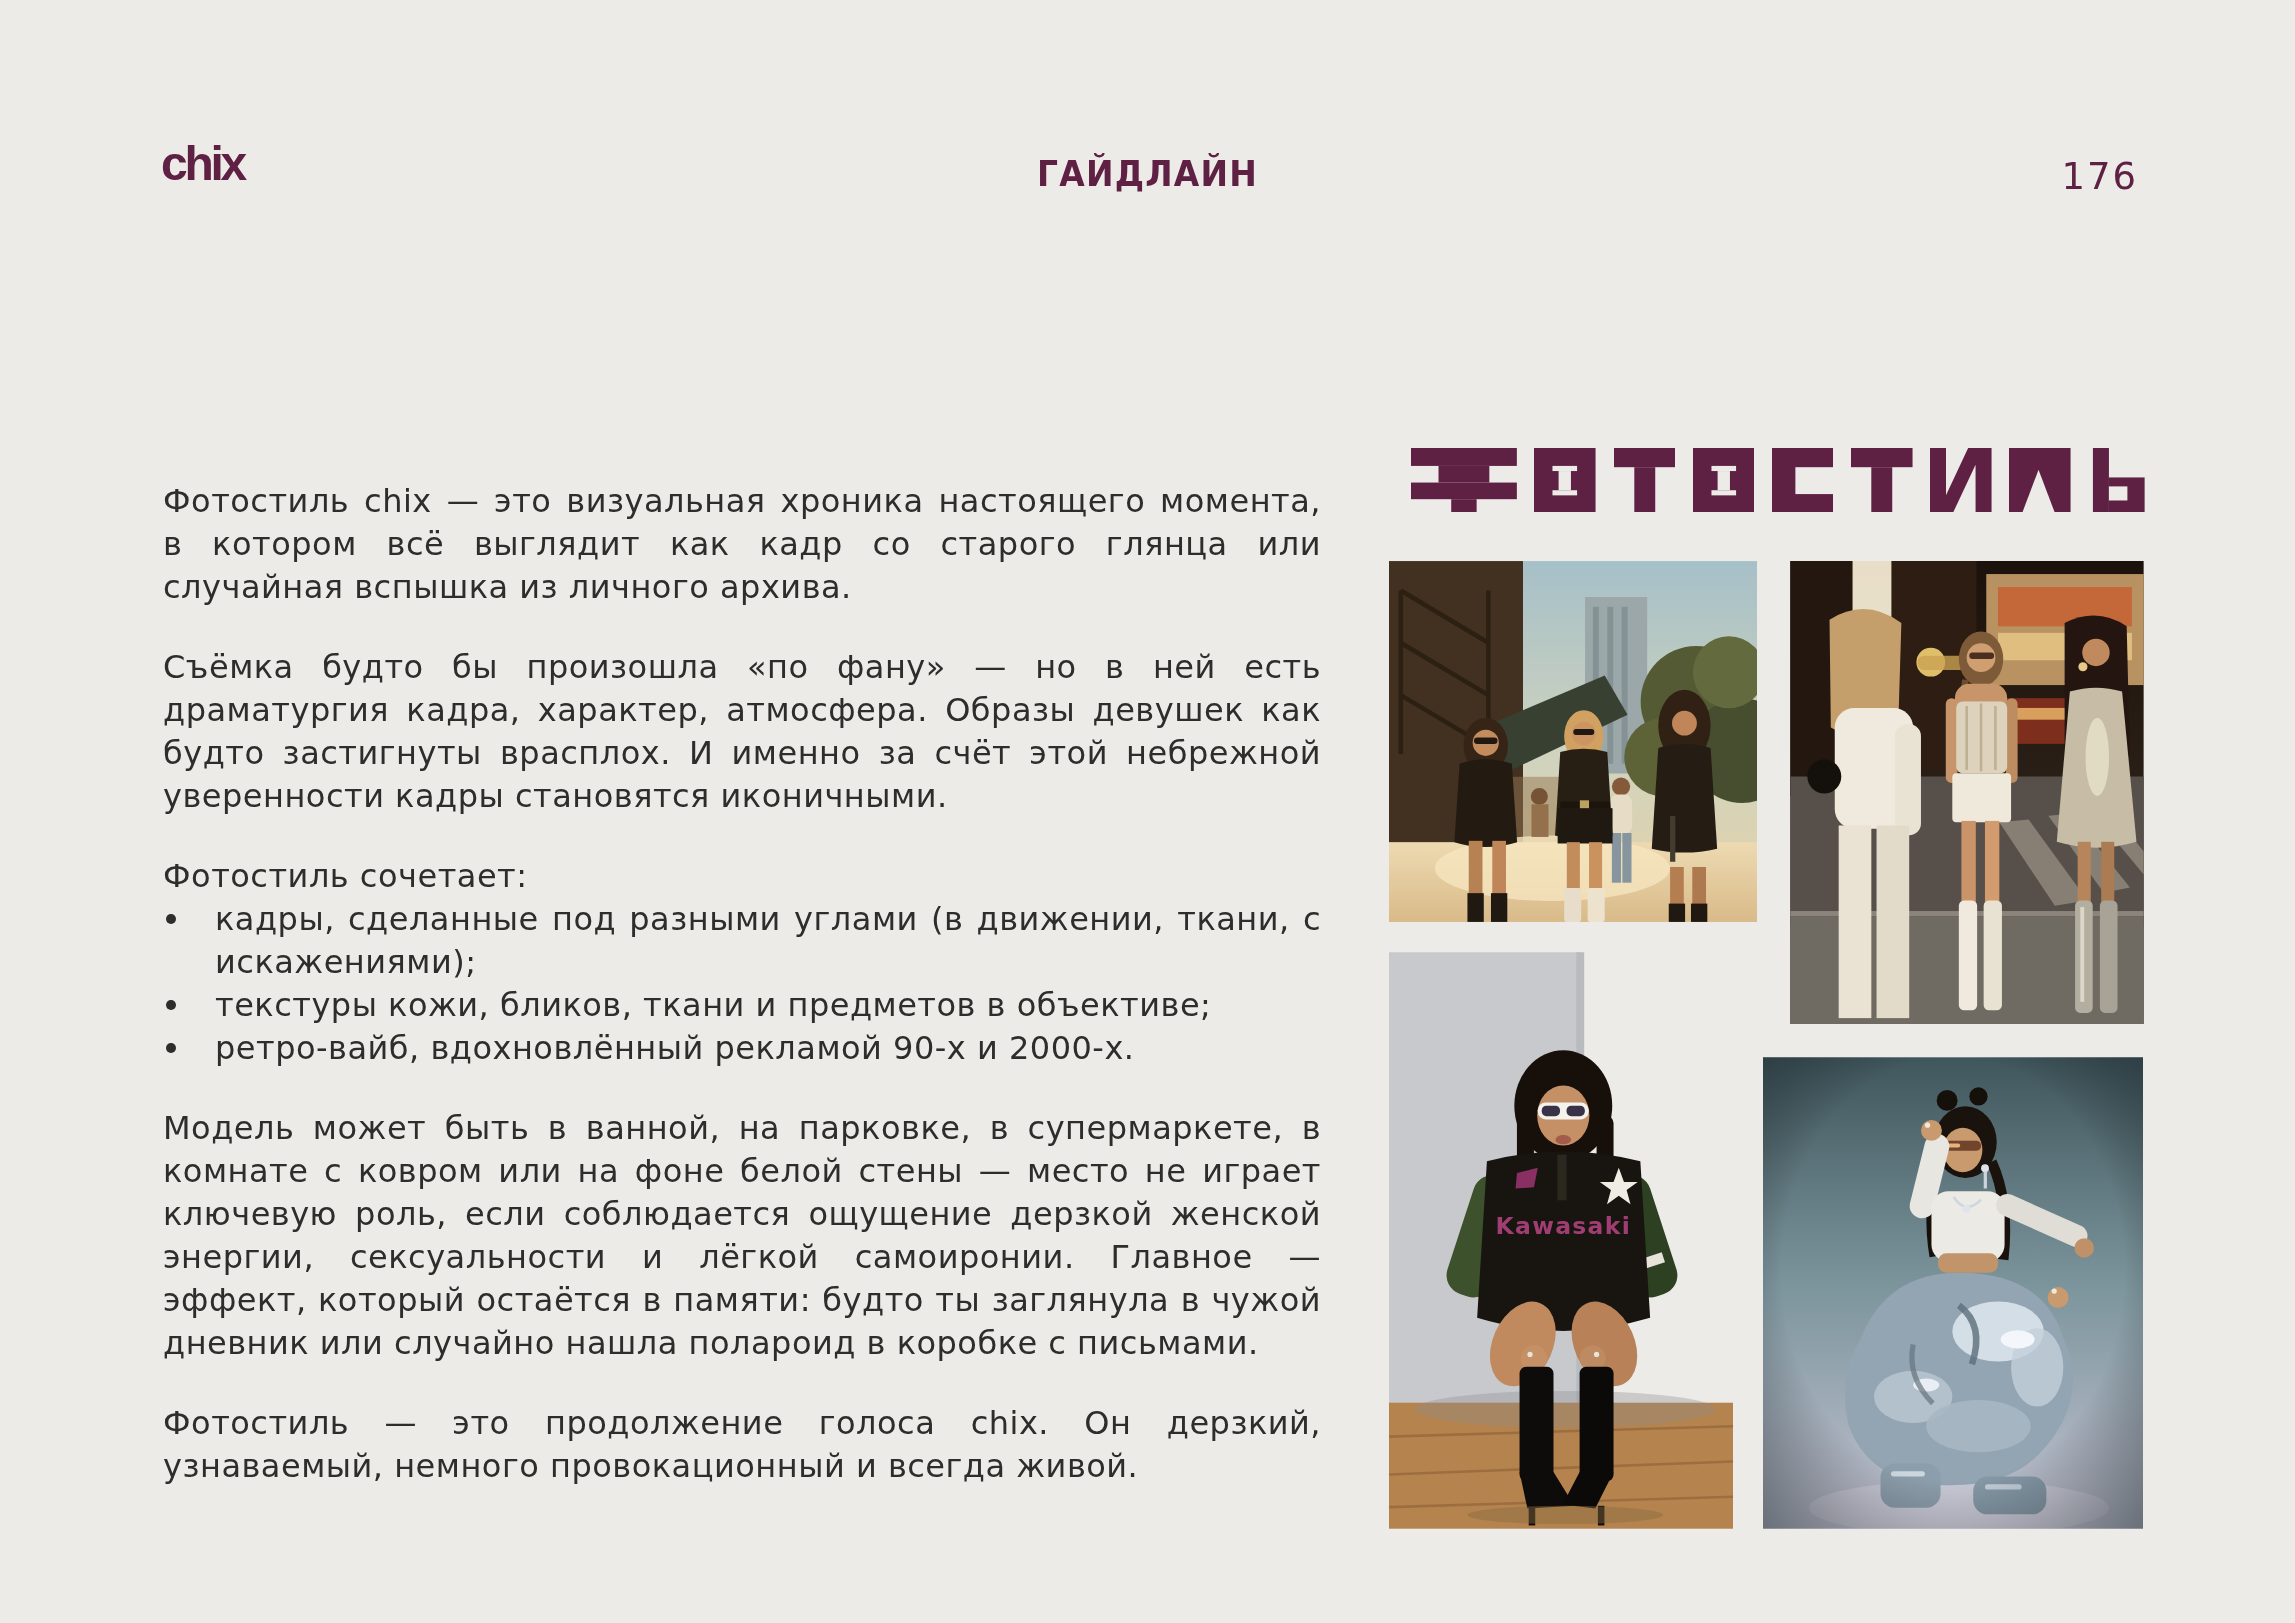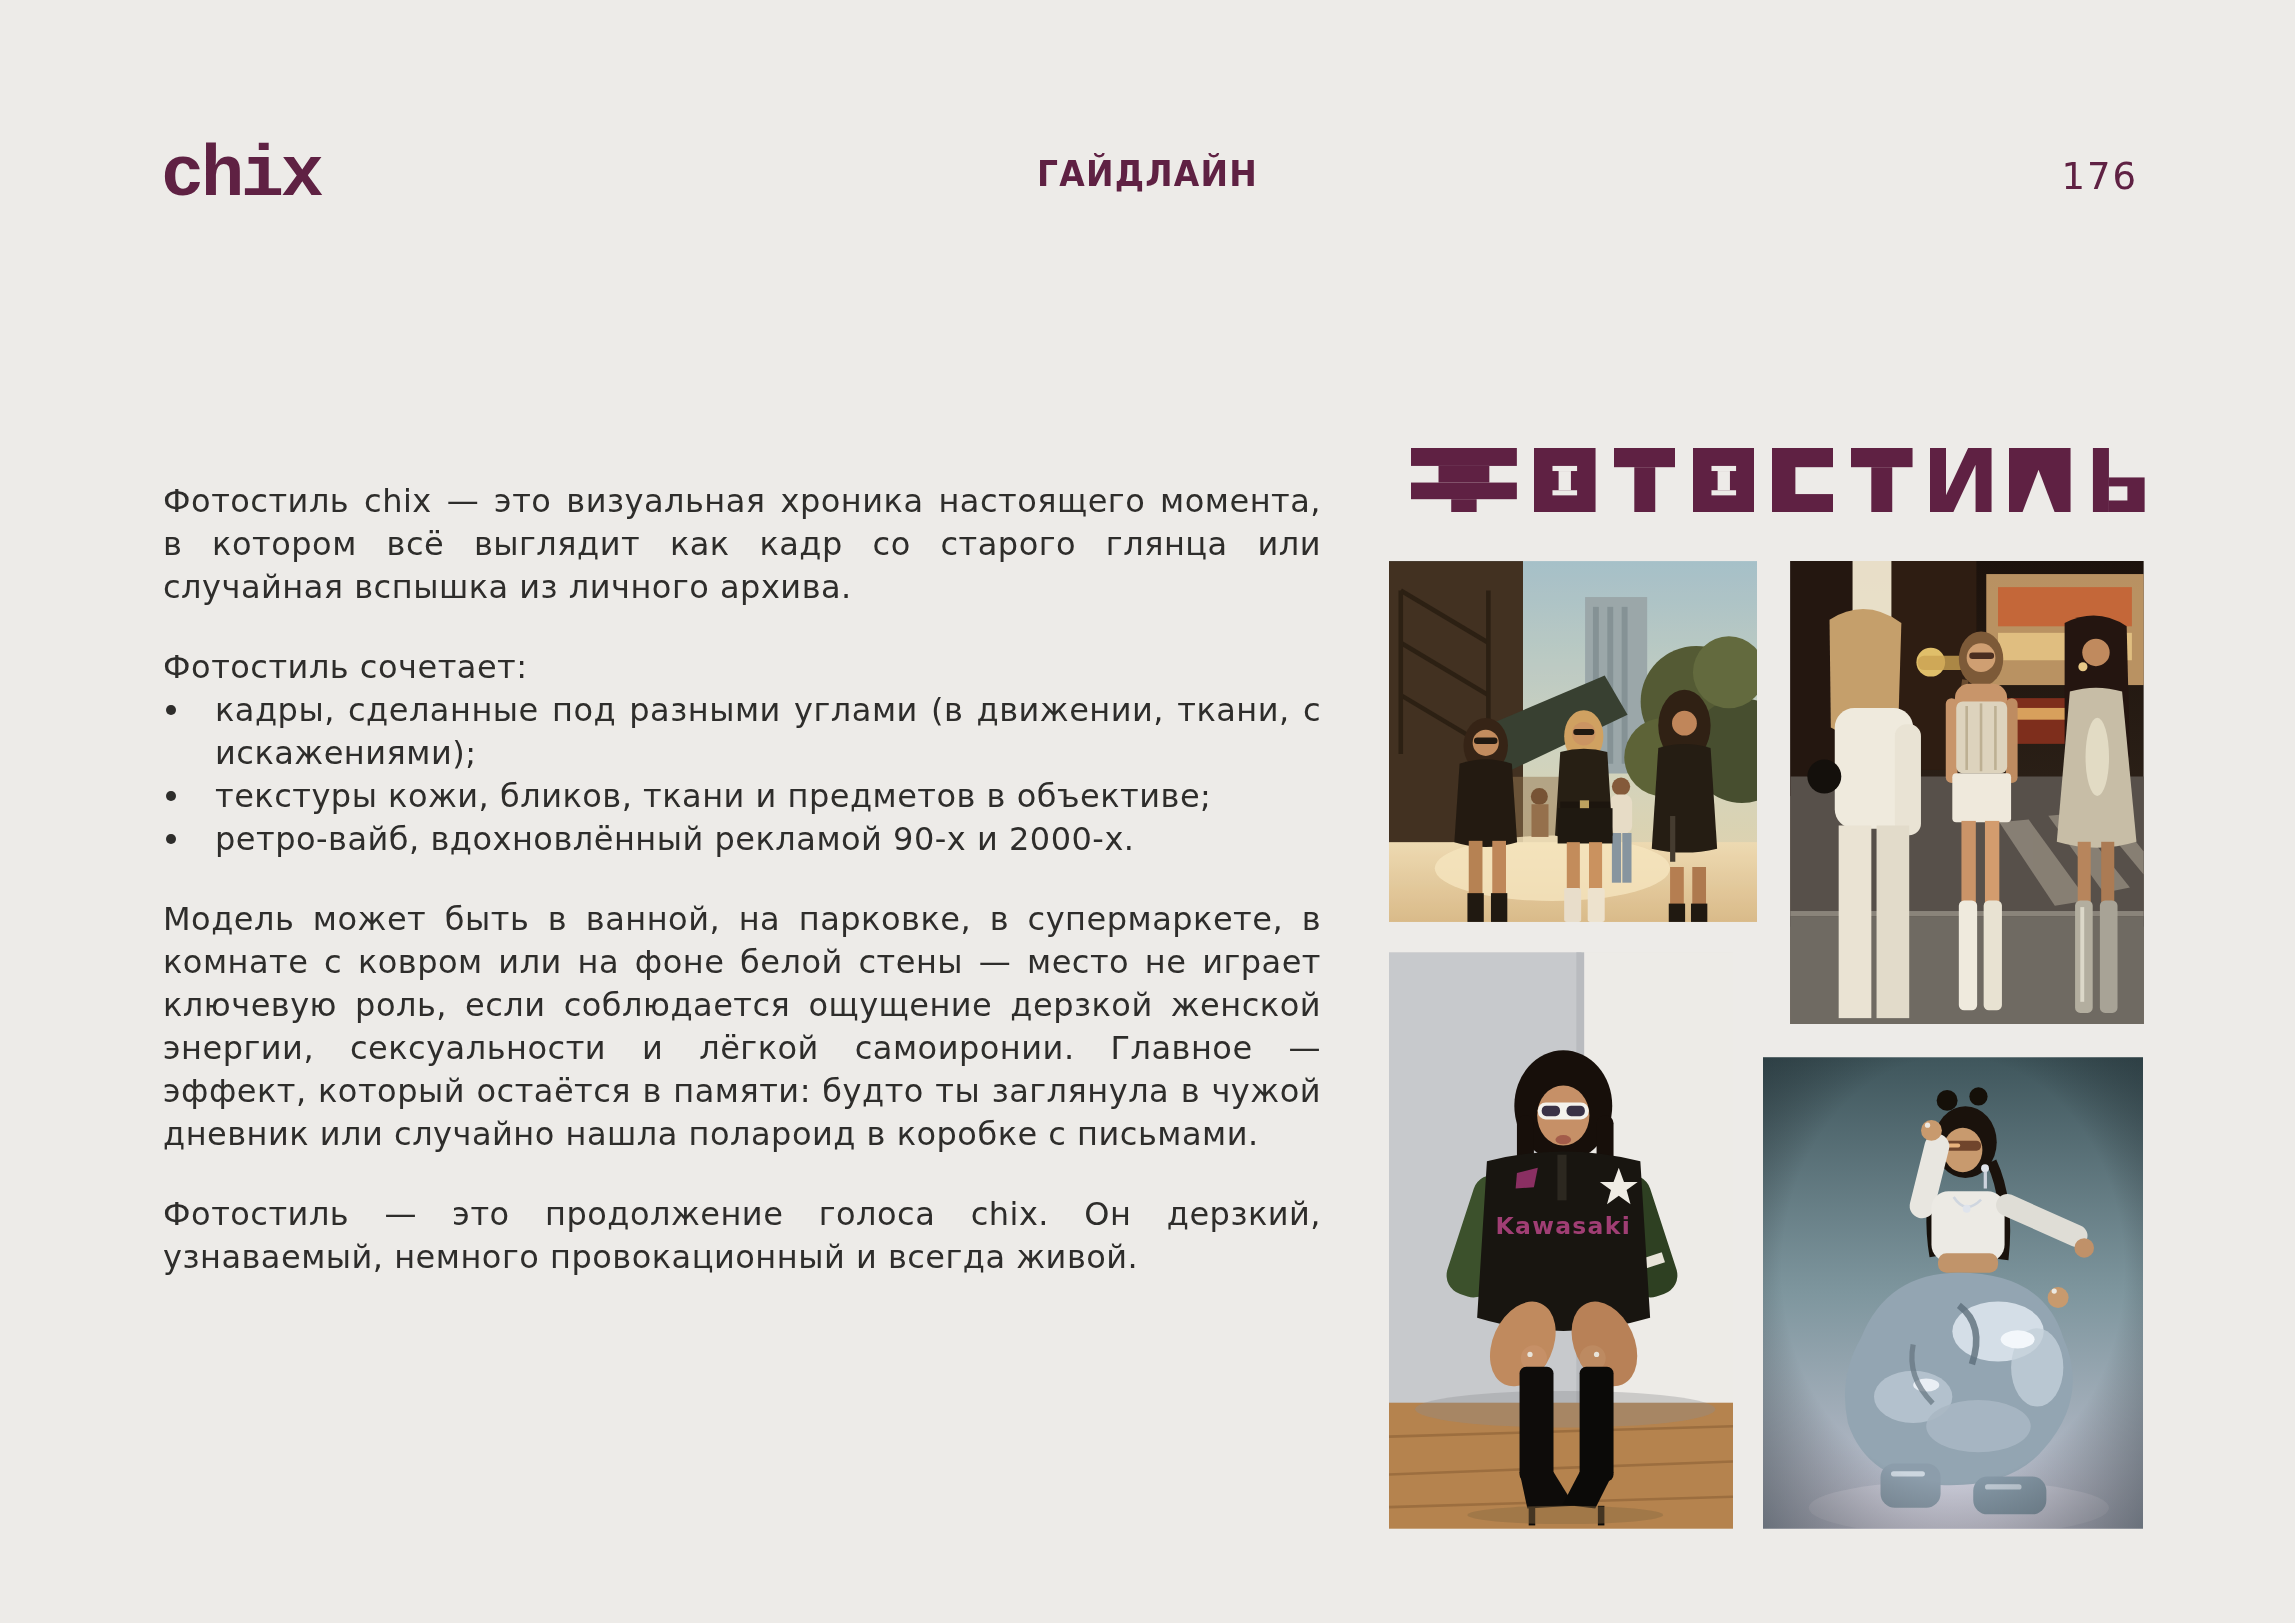--- a/index.html
+++ b/index.html
@@ -11,22 +11,22 @@
     background:var(--bg);
     font-family:"DejaVu Sans","Liberation Sans",sans-serif;
     color:var(--ink);
     position:relative; overflow:hidden;
   }
   .abs{ position:absolute; }
 
   
   .logo{
     left:161px; top:140px;
-    font-family:Liberation Mono, monospace;
-    font-weight:bold; font-size:72px; letter-spacing:-3.3px;
+    font-family:Liberation Sans, sans-serif;
+    font-weight:bold; font-size:48px; letter-spacing:-3.3px;
     color:var(--accent); line-height:1;
   }
   .doc-title{
     left:0; top:157px; width:100%; text-align:center;
     font-size:35px; font-weight:bold; letter-spacing:1.3px;
     color:var(--accent); transform:scaleX(.94); line-height:1;
   }
   .page-number{
     right:157px; top:158px;
     font-size:37px; letter-spacing:2px; color:var(--accent); line-height:1;
@@ -71,20 +71,21 @@
 </style>
 </head>
 <body>
 
 <div class="abs logo">chix</div>
 <div class="abs doc-title">ГАЙДЛАЙН</div>
 <div class="abs page-number">176</div>
 
 <main class="abs article">
   <p>Фотостиль chix — это визуальная хроника настоящего момента, в котором всё выглядит как кадр со старого глянца или случайная вспышка из личного архива.</p>
+  <p>Съёмка будто бы произошла «по фану» — но в ней есть драматургия кадра, характер, атмосфера. Образы девушек как будто застигнуты врасплох. И именно за счёт этой небрежной уверенности кадры становятся иконичными.</p>
   <p class="list-intro">Фотостиль сочетает:</p>
   <ul>
     <li>
       <span class="dot"></span>
       <span>кадры, сделанные под разными углами (в движении, ткани, с искажениями);</span>
     </li>
     <li>
       <span class="dot"></span>
       <span>текстуры кожи, бликов, ткани и предметов в объективе;</span>
     </li>

